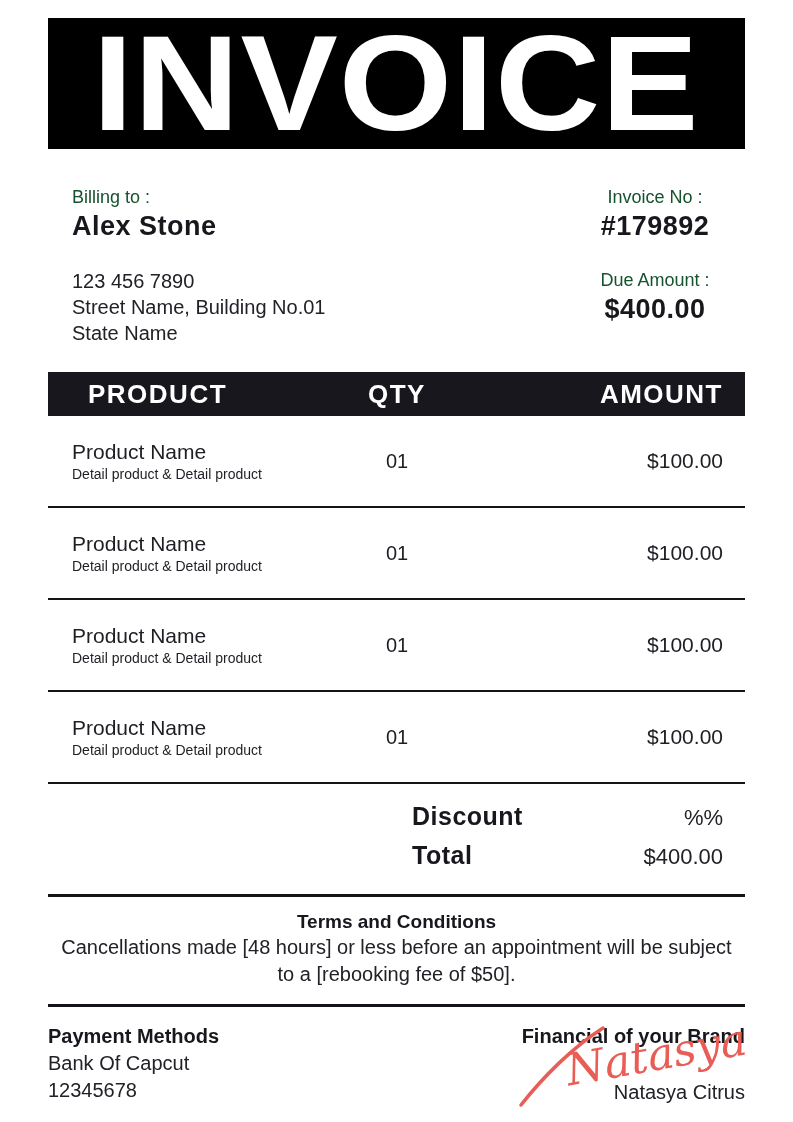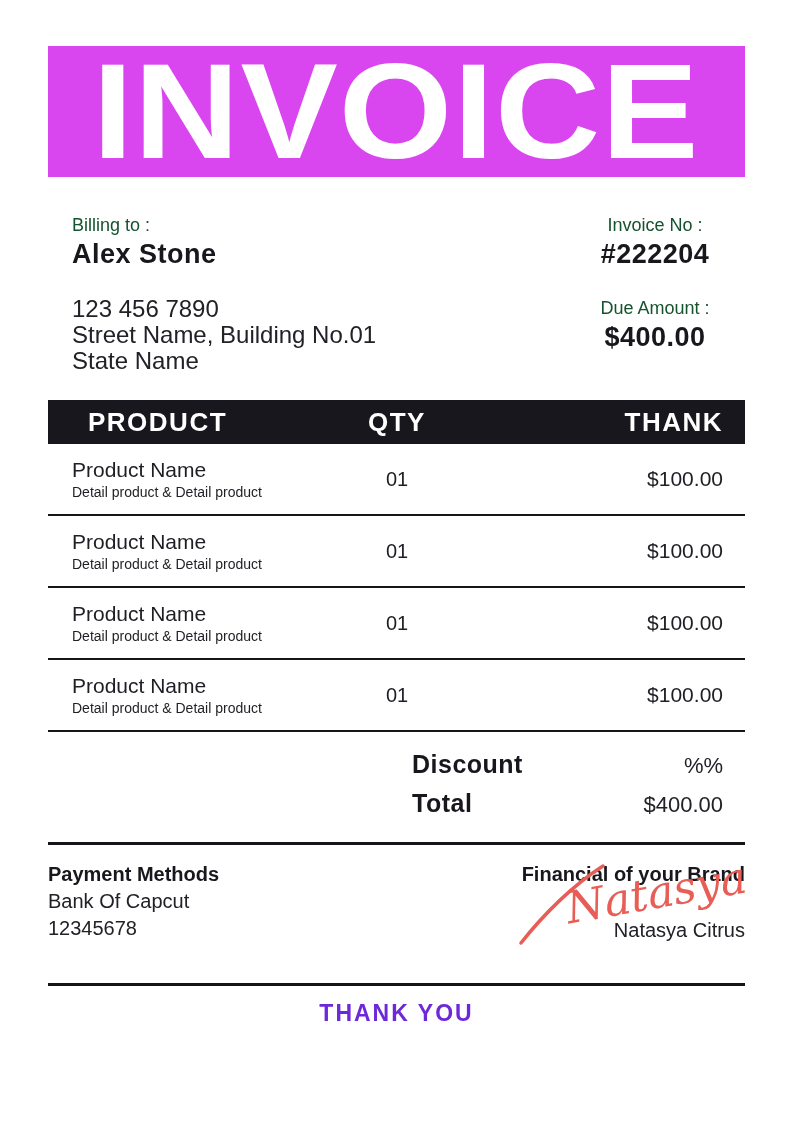--- a/index.html
+++ b/index.html
@@ -9,23 +9,23 @@
     margin: 0 auto;
     font-family: "Liberation Sans", sans-serif;
     color: #1b1b21;
     overflow: hidden;
     position: relative;
   }
   .content { padding: 0 48px; }
 
   
   .banner {
-    margin-top: 46px;
+    margin-top: 18px;
     height: 131px;
-    background: #d946ef;
+    background: #000000;
     display: flex; align-items: center; justify-content: center;
     overflow: hidden;
   }
   .banner-title {
     color: #ffffff;
     font-size: 135px;
     font-weight: bold;
     letter-spacing: 1px;
     line-height: 131px;
     transform: scaleX(1.08);
@@ -36,38 +36,38 @@
   .info {
     margin-top: 36px;
     display: flex; justify-content: space-between;
     padding-left: 24px;
   }
   .info-left { text-align: left; }
   .info-right { width: 180px; text-align: center; }
   .small-label { font-size: 18px; line-height: 25px; color: #14532d; }
   .big-value { font-size: 27px; line-height: 33px; font-weight: bold; color: #17171d; letter-spacing: 0.5px; }
   .info-gap { height: 25px; }
-  .detail-line { font-size: 24px; line-height: 26px; color: #212127; }
+  .detail-line { font-size: 20px; line-height: 26px; color: #212127; }
 
   
   .table { margin-top: 26px; }
   .table-head {
     height: 44px;
     background: #17171d;
     display: grid;
     grid-template-columns: 274px 150px auto;
     align-items: center;
   }
   .th { color: #ffffff; font-weight: bold; font-size: 26px; letter-spacing: 1.5px; }
   .th-product { padding-left: 40px; text-align: left; }
   .th-qty { text-align: center; }
   .th-amount { text-align: right; padding-right: 22px; }
 
   .trow {
-    height: 72px;
+    height: 92px;
     display: grid;
     grid-template-columns: 274px 150px auto;
     align-items: center;
     border-bottom: 2px solid #141419;
   }
   .td-product { padding-left: 24px; }
   .product-name { font-size: 21px; line-height: 26px; color: #1e1e24; }
   .product-detail { font-size: 14px; line-height: 18px; color: #1e1e24; }
   .td-qty { text-align: center; font-size: 20px; color: #1e1e24; }
   .td-amount { text-align: right; padding-right: 22px; font-size: 21px; color: #1e1e24; }
@@ -146,32 +146,32 @@
     <div class="info-left">
       <div class="small-label">Billing to :</div>
       <div class="big-value">Alex Stone</div>
       <div class="info-gap"></div>
       <div class="detail-line">123 456 7890</div>
       <div class="detail-line">Street Name, Building No.01</div>
       <div class="detail-line">State Name</div>
     </div>
     <div class="info-right">
       <div class="small-label">Invoice No :</div>
-      <div class="big-value">#222204</div>
+      <div class="big-value">#179892</div>
       <div class="info-gap"></div>
       <div class="small-label">Due Amount :</div>
       <div class="big-value">$400.00</div>
     </div>
   </div>
 
   <div class="table">
     <div class="table-head">
       <div class="th th-product">PRODUCT</div>
       <div class="th th-qty">QTY</div>
-      <div class="th th-amount">THANK</div>
+      <div class="th th-amount">AMOUNT</div>
     </div>
 
     <div class="trow">
       <div class="td-product">
         <div class="product-name">Product Name</div>
         <div class="product-detail">Detail product &amp; Detail product</div>
       </div>
       <div class="td-qty">01</div>
       <div class="td-amount">$100.00</div>
     </div>
@@ -208,20 +208,24 @@
     <div class="totals-row">
       <div class="totals-label">Discount</div>
       <div class="totals-value">%%</div>
     </div>
     <div class="totals-row">
       <div class="totals-label">Total</div>
       <div class="totals-value">$400.00</div>
     </div>
   </div>
 
+  <div class="terms">
+    <div class="terms-title">Terms and Conditions</div>
+    <div class="terms-body">Cancellations made [48 hours] or less before an appointment will be subject to a [rebooking fee of $50].</div>
+  </div>
 
   <div class="payment">
     <div class="payment-left">
       <div class="payment-title">Payment Methods</div>
       <div class="payment-line">Bank Of Capcut</div>
       <div class="payment-line">12345678</div>
     </div>
     <div class="payment-right">
       <div class="brand-label">Financial of your Brand</div>
       <svg class="sig-flourish" width="90" height="84" viewBox="0 0 90 84">

